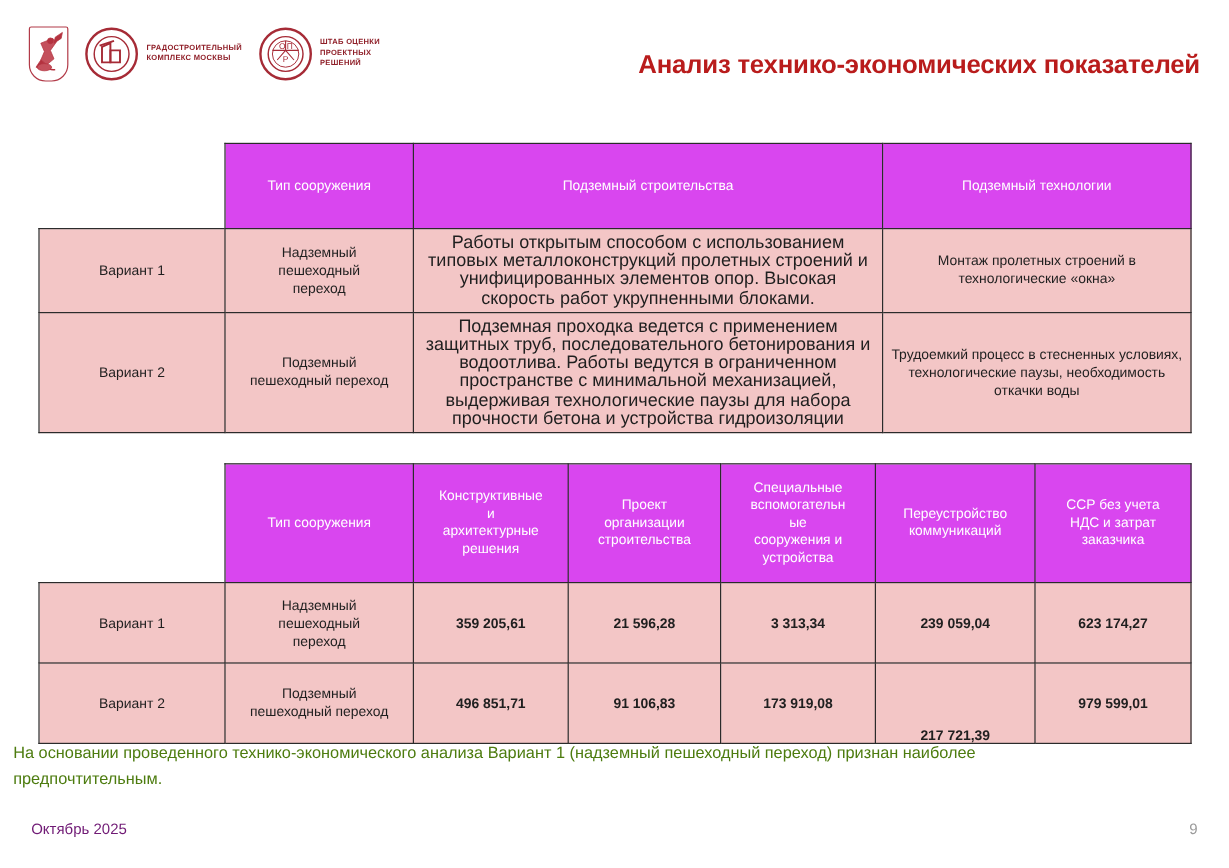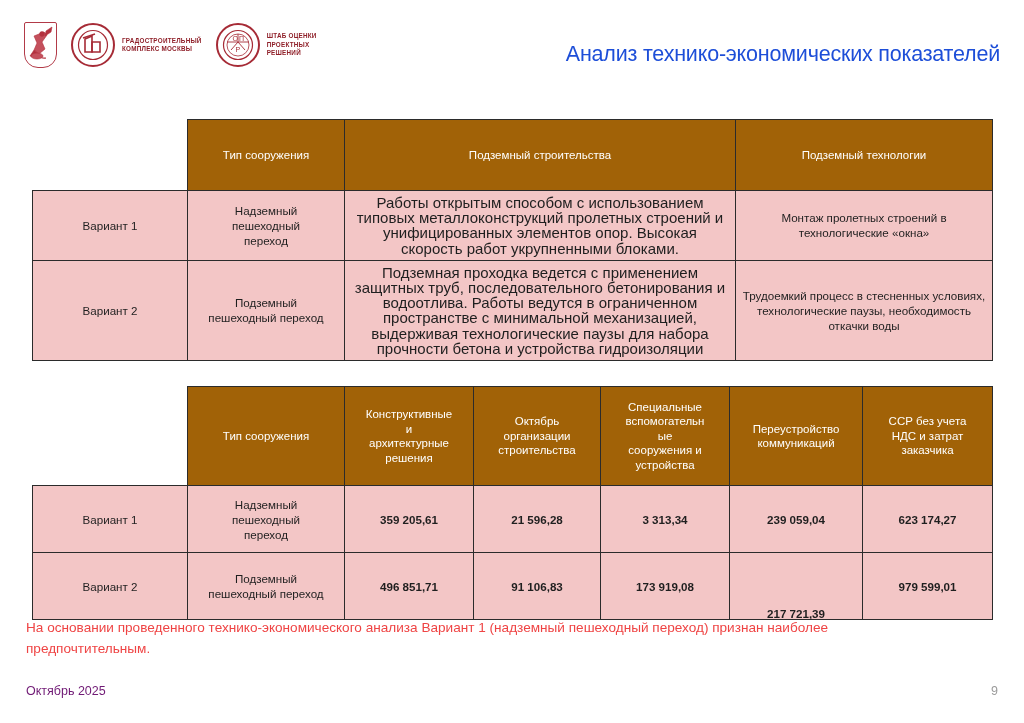--- a/index.html
+++ b/index.html
@@ -61,40 +61,40 @@
     color: #8f1f28;
     text-transform: uppercase;
     white-space: pre-line;
   }
 
   .deck-title {
     position: absolute;
     right: 24px;
     top: 42px;
     font-size: 21.5px;
-    font-weight: normal;
-    color: #1d4ed8;
+    font-weight: bold;
+    color: #b91c1c;
     letter-spacing: -0.2px;
     white-space: nowrap;
   }
 
   
   .tbl {
     position: absolute;
     border-collapse: collapse;
     table-layout: fixed;
   }
   .tbl td, .tbl th {
     border: 1px solid #2b2b2b;
     padding: 4px 6px;
     vertical-align: middle;
     text-align: center;
   }
   .tbl th {
-    background: #a16207;
+    background: #d946ef;
     color: #ffffff;
     font-weight: normal;
     font-size: 11.5px;
     line-height: 14.5px;
     border-color: #2b2b2b;
   }
   .tbl td {
     background: #f3c6c6;
     color: #1f1f1f;
     font-size: 11.6px;
@@ -113,26 +113,26 @@
   
   #table-costs { left: 32px; top: 386px; width: 960px; }
   #table-costs th { height: 92px; padding: 3px 4px; }
   #table-costs td { height: 58px; }
   .num { white-space: nowrap; font-weight: bold; }
   .num-low { position: relative; top: 27px; display: inline-block; }
 
   
   .conclusion {
     position: absolute;
-    left: 26px;
+    left: 11px;
     top: 617px;
     width: 930px;
     font-size: 13.6px;
     line-height: 21px;
-    color: #ef4444;
+    color: #4d7c0f;
   }
 
   
   .footer-date {
     position: absolute;
     left: 26px;
     top: 684px;
     font-size: 12.5px;
     color: #701a75;
   }
@@ -247,21 +247,21 @@
     <col style="width:130px">
   </colgroup>
   <thead>
     <tr>
       <th class="corner"></th>
       <th>Тип сооружения</th>
       <th style="white-space:pre-line">Конструктивные
 и
 архитектурные
 решения</th>
-      <th style="white-space:pre-line">Октябрь
+      <th style="white-space:pre-line">Проект
 организации
 строительства</th>
       <th style="white-space:pre-line">Специальные
 вспомогательн
 ые
 сооружения и
 устройства</th>
       <th style="white-space:pre-line">Переустройство
 коммуникаций</th>
       <th style="white-space:pre-line">ССР без учета

